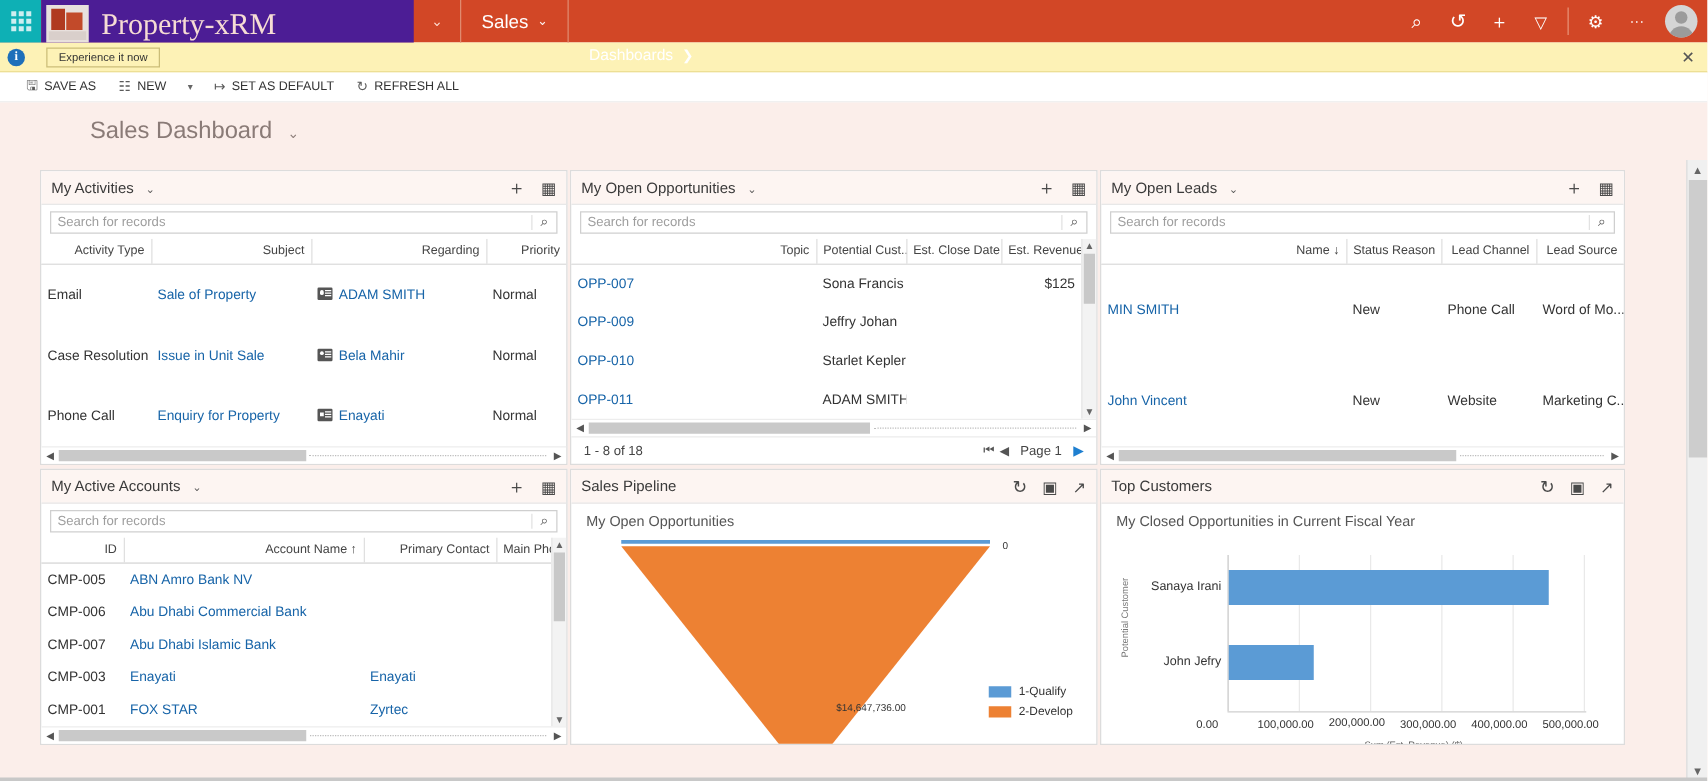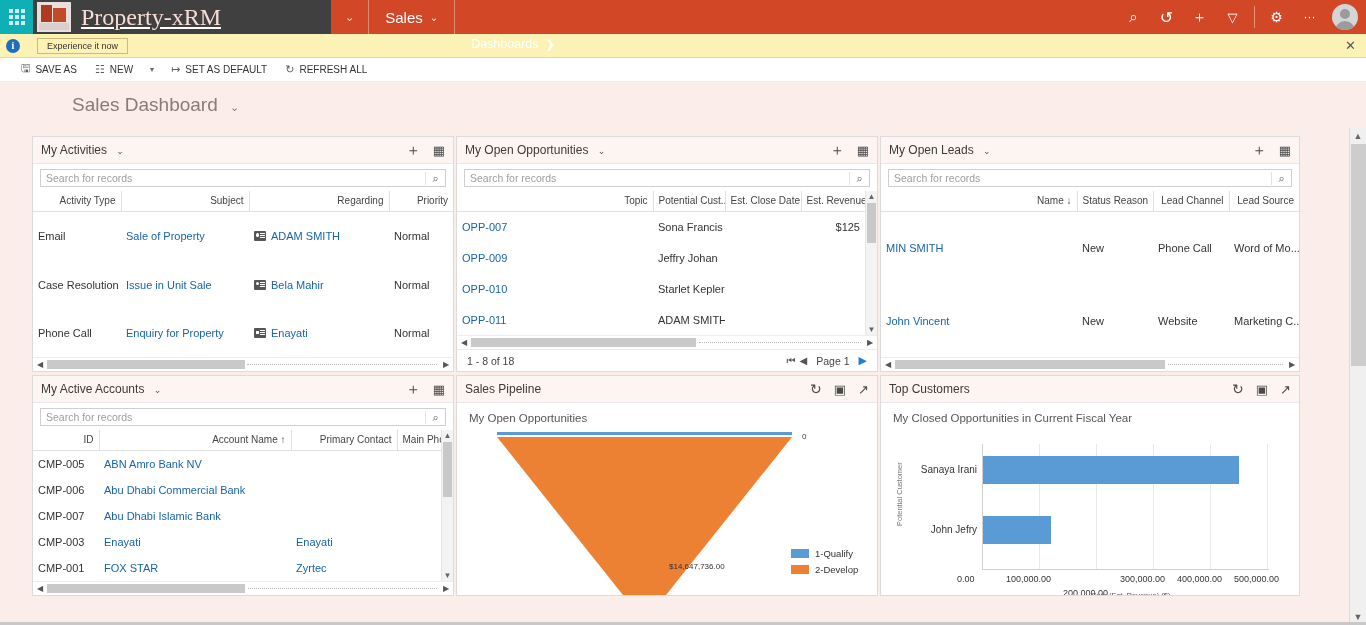--- a/index.html
+++ b/index.html
@@ -18,22 +18,22 @@
     width: 33px; background: #0eb0b5;
     display: flex; align-items: center; justify-content: center;
     cursor: pointer;
   }
   .waffle-grid {
     display: grid; grid-template-columns: repeat(3, 4px);
     grid-template-rows: repeat(3, 4px); gap: 2px;
   }
   .waffle-grid i { background: #cdeef0; display: block; width: 4px; height: 4px; }
   .brandbox {
-    display: flex; align-items: center; background: #404040;
-    padding-right: 10px; min-width: 298px; text-decoration: underline;
+    display: flex; align-items: flex-end; background: #4c1d95;
+    padding-right: 10px; min-width: 298px;
   }
   .brandlogo {
     width: 34px; height: 30px; margin: 0 10px 0 4px;
     background: #e8e0dd; position: relative; overflow: hidden;
     flex: none;
   }
   .brandlogo .bl-bldg { position:absolute; left:4px; top:3px; width:11px; height:17px; background:#b03a20; }
   .brandlogo .bl-bldg2 { position:absolute; left:16px; top:6px; width:13px; height:14px; background:#c24a2a; }
   .brandlogo .bl-txt { position:absolute; left:2px; bottom:2px; right:2px; height:7px; background:#d9cfcb; }
   .brandname {
@@ -676,21 +676,21 @@
           <div class="axisline" style="left:101px;top:145px;width:287px;height:1px"></div>
 
           <div class="bar" style="left:102px;top:32px;width:256px;height:28px"></div>
           <div class="bar" style="left:102px;top:92px;width:68px;height:28px"></div>
 
           <div class="ytick" style="left:20px;top:40px;width:76px">Sanaya Irani</div>
           <div class="ytick" style="left:20px;top:100px;width:76px">John Jefry</div>
 
           <div class="xtick" style="left:76px;top:150px;width:50px">0.00</div>
           <div class="xtick" style="left:125px;top:150px;width:66px">100,000.00</div>
-          <div class="xtick" style="left:182px;top:164px;width:66px">200,000.00</div>
+          <div class="xtick" style="left:182px;top:149px;width:66px">200,000.00</div>
           <div class="xtick" style="left:239px;top:150px;width:66px">300,000.00</div>
           <div class="xtick" style="left:296px;top:150px;width:66px">400,000.00</div>
           <div class="xtick" style="left:353px;top:150px;width:66px">500,000.00</div>
 
           <div class="axis-label-x" style="left:160px;top:167px;width:180px;text-align:center">Sum (Est. Revenue) ($)</div>
         </div>
       </div>
     </div>
 
   </div>

